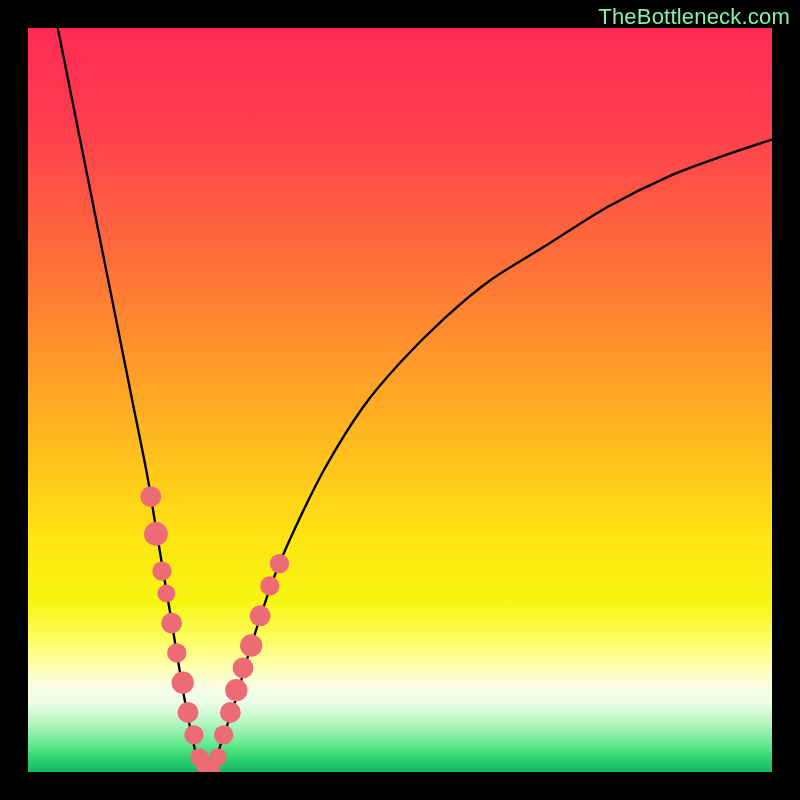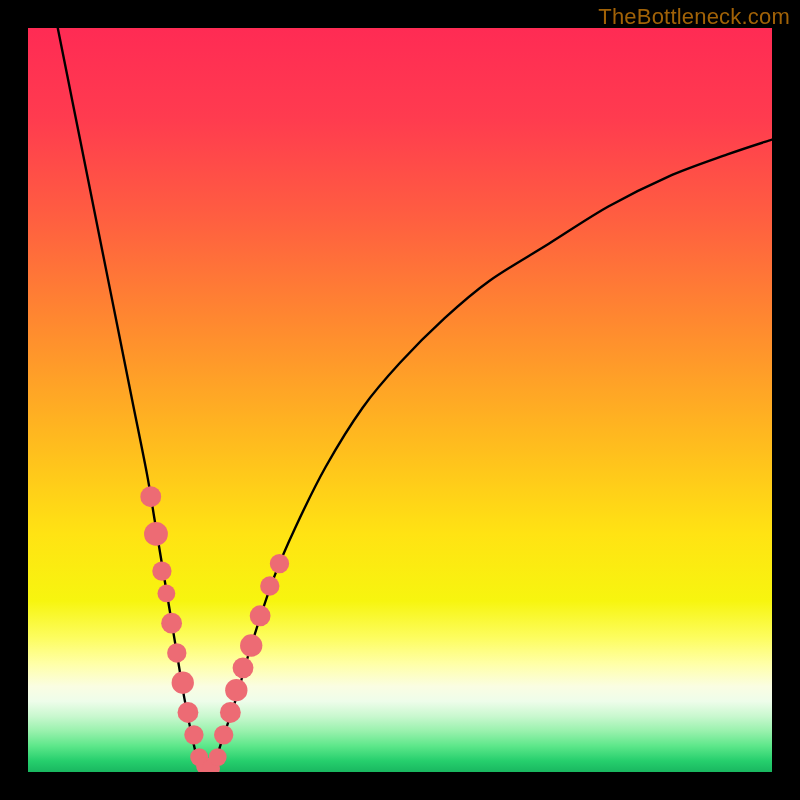--- a/index.html
+++ b/index.html
@@ -25,21 +25,21 @@
     overflow: hidden;
   }
   .gradient-bg {
     position: absolute;
     inset: 0;
   }
   .watermark {
     position: absolute;
     top: 4px;
     right: 10px;
-    color: #a16207;
+    color: #86efac;
     font-size: 22px;
     font-weight: 400;
     letter-spacing: 0.2px;
     user-select: none;
   }
   svg.curve {
     position: absolute;
     inset: 0;
     width: 100%;
     height: 100%;

